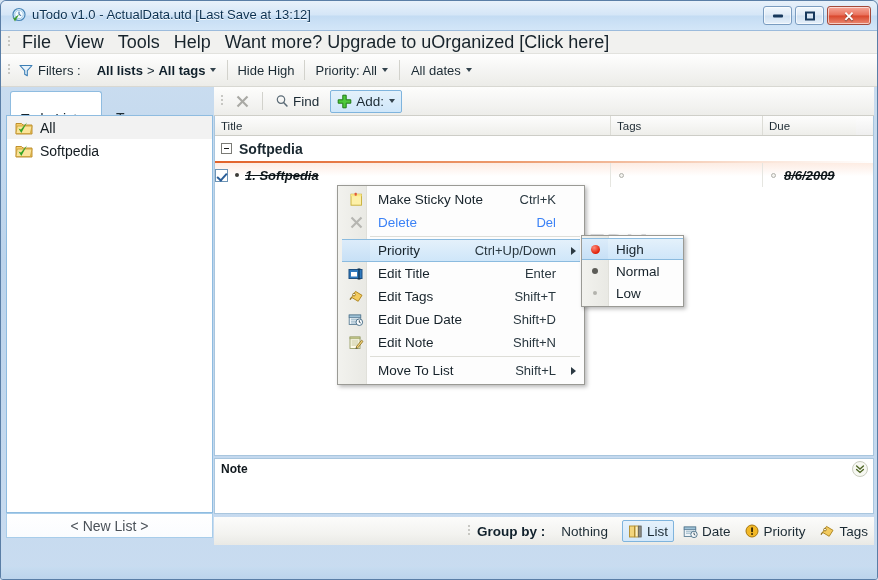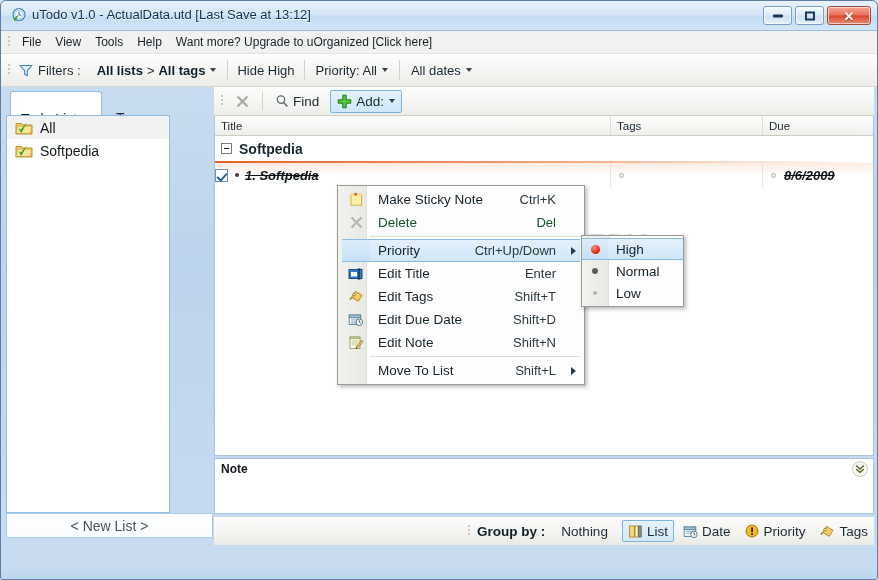--- a/index.html
+++ b/index.html
@@ -61,21 +61,21 @@
     background: #f1f1ef;
     display: flex; align-items: center;
     border-bottom: 1px solid #e2e2de;
   }
   .gripper { width: 8px; height: 14px; margin: 0 2px 0 4px; position: relative; }
   .gripper i {
     position: absolute; left: 3px; width: 2px; height: 2px;
     background: #b9b9b3; border-radius: 1px; display: block;
   }
   .menu-item {
-    padding: 3px 7px; font-size: 12px; color: #17232b; white-space: nowrap;
+    padding: 3px 7px; font-size: 18px; color: #17232b; white-space: nowrap;
     cursor: default;
   }
   .menu-item.promo { color: #17232b; }
 
   
   #filterbar {
     position: absolute; left: 0; top: 53px; width: 100%; height: 33px;
     background: linear-gradient(to bottom, #fefefe 0%, #f4f4f2 55%, #ecece8 100%);
     border-bottom: 1px solid #d8d8d2;
     display: flex; align-items: center;
@@ -100,21 +100,21 @@
     position: absolute; top: 0; height: 32px; padding: 19px 10px 0 10px;
     font-size: 14px; color: #1e2d36; cursor: default;
   }
   .tab.active {
     background: #ffffff;
     border: 1px solid #8fbce0; border-bottom: none;
     border-radius: 3px 3px 0 0;
     color: #16242c;
   }
   .listbox {
-    position: absolute; left: 0; top: 24px; width: 164px; height: 398px;
+    position: absolute; left: 0; top: 24px; width: 207px; height: 398px;
     background: #ffffff; border: 1px solid #8fbce0; border-top: 1px solid #8fbce0; text-align: center;
   }
   .list-row {
     height: 23px; display: flex; align-items: center; padding-left: 8px;
     font-size: 14px; color: #131b20; cursor: default;
   }
   .list-row.sel { background: #f2f2f2; }
   .folder-ico { width: 18px; height: 16px; margin-right: 7px; position: relative; flex: 0 0 auto; }
   .newlist-btn {
     position: absolute; left: 0; bottom: 0; width: 207px; height: 25px;
@@ -255,21 +255,21 @@
   .ci .lbl { flex: 1; padding-left: 8px; position: relative; z-index: 2; }
   .ci .acc { font-size: 13px; color: #2a3840; padding-right: 10px; position: relative; z-index: 2; }
   .ci .arrow {
     width: 14px; display: flex; align-items: center; justify-content: center;
     position: relative; z-index: 2;
   }
   .ci .arrow i {
     width: 0; height: 0; border-top: 4px solid transparent; border-bottom: 4px solid transparent;
     border-left: 5px solid #2c3a43; display: block;
   }
-  .ci.disabled .lbl, .ci.disabled .acc { color: #14532d; }
+  .ci.disabled .lbl, .ci.disabled .acc { color: #3b82f6; }
   .ci.hl {
     background: linear-gradient(to bottom,#e4f1fb 0%, #cfe6f9 100%);
     border-top: 1px solid #8bbbdf; border-bottom: 1px solid #8bbbdf;
     height: 23px;
   }
   .ci.hl:before {
     content:""; position:absolute; left:0; top:0; bottom:0; width:28px;
     background: linear-gradient(to bottom,#dcecfa,#c7e0f6); z-index:1;
   }
   .ci-sep { height: 1px; background: #dedeD8; margin: 2px 0 2px 28px; }

